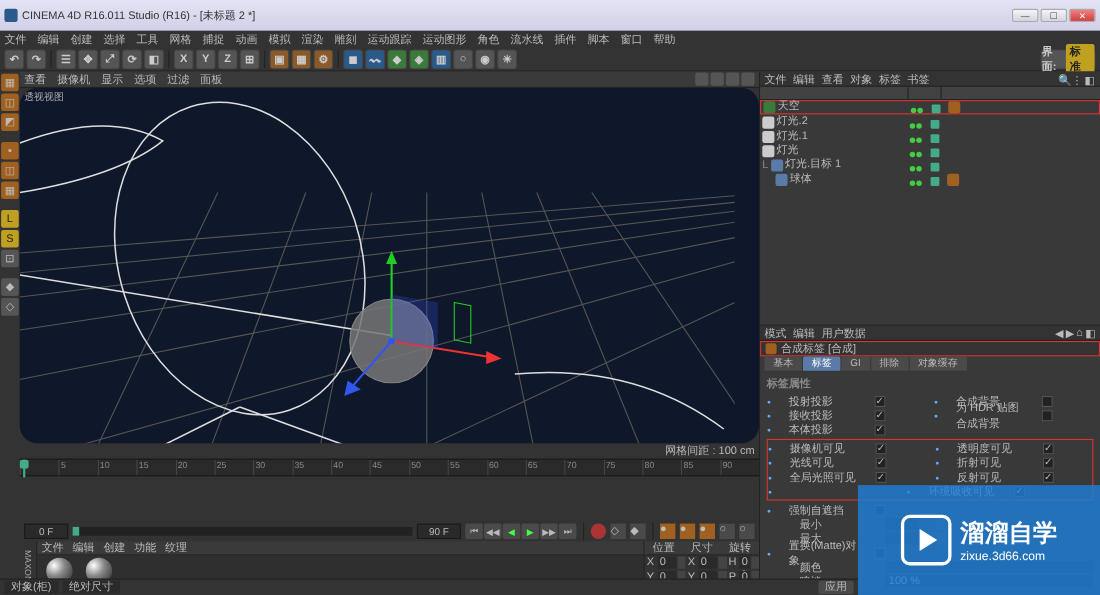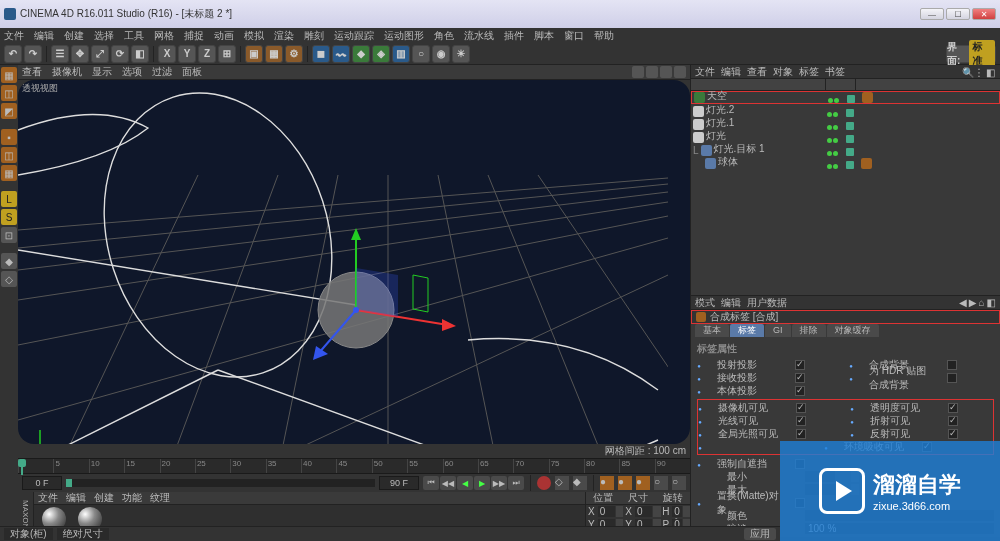--- a/index.html
+++ b/index.html
@@ -27,21 +27,21 @@
 .vp-header .r .sq { width:12px; height:12px; background:#555; border-radius:2px; }
 .viewport { flex:1; background:#0f172a; position:relative; overflow:hidden;border-radius:16px; }
 .viewport svg { position:absolute; top:0; left:0; }
 .vp-footer { height:14px; background:#333; display:flex; align-items:center; padding:0 4px; color:#bbb; }
 .vp-footer .r { margin-left:auto; }
 .timeline { height:16px; background:#2a2a2a; position:relative; border-top:1px solid #1a1a1a; border-bottom:1px solid #1a1a1a;}
 .tl-ticks { position:absolute; inset:0; display:flex; }
 .tl-ticks span { flex:1; border-left:1px solid #444; font-size:8px; color:#888; padding-left:1px; position:relative;}
 .tl-head { position:absolute; left:3px; top:0; width:2px; height:16px; background:#4a8; }
 .tl-head::after { content:""; position:absolute; top:0; left:-3px; width:8px; height:8px; background:#4a8; border-radius:2px;}
-.tlrow { height:18px; background:#333; display:flex; align-items:center; padding:0 4px; gap:4px; }
+.tlrow { height:18px; background:#333; display:flex; align-items:center; padding:0 4px; gap:4px;margin-top:41px; }
 .tlrow .fld { width:40px; height:14px; background:#2a2a2a; border:1px solid #1a1a1a; color:#bbb; text-align:center; font-size:9px; line-height:12px;}
 .tlrow .play { display:flex; gap:1px; }
 .tlrow .play .pb { width:16px; height:14px; background:#4a4a4a; border-radius:2px; display:flex; align-items:center; justify-content:center; font-size:8px;}
 .tlrow .play .pb.g { color:#4f4; }
 .matrow { height:45px; background:#333; display:flex; }
 .mattabs { width:16px; display:flex; flex-direction:column; }
 .mattab { flex:1; background:#333; writing-mode:vertical-rl; font-size:8px; display:flex; align-items:center; justify-content:center; color:#aaa; border-right:1px solid #222;}
 .matarea { flex:1; display:flex; flex-direction:column;}
 .matarea-h { height:13px; background:#3a3a3a; display:flex; gap:8px; padding:0 4px; align-items:center; color:#bbb; border-bottom:1px solid #222;}
 .mats { flex:1; display:flex; gap:4px; padding:2px 4px; background:#2f2f2f;}

